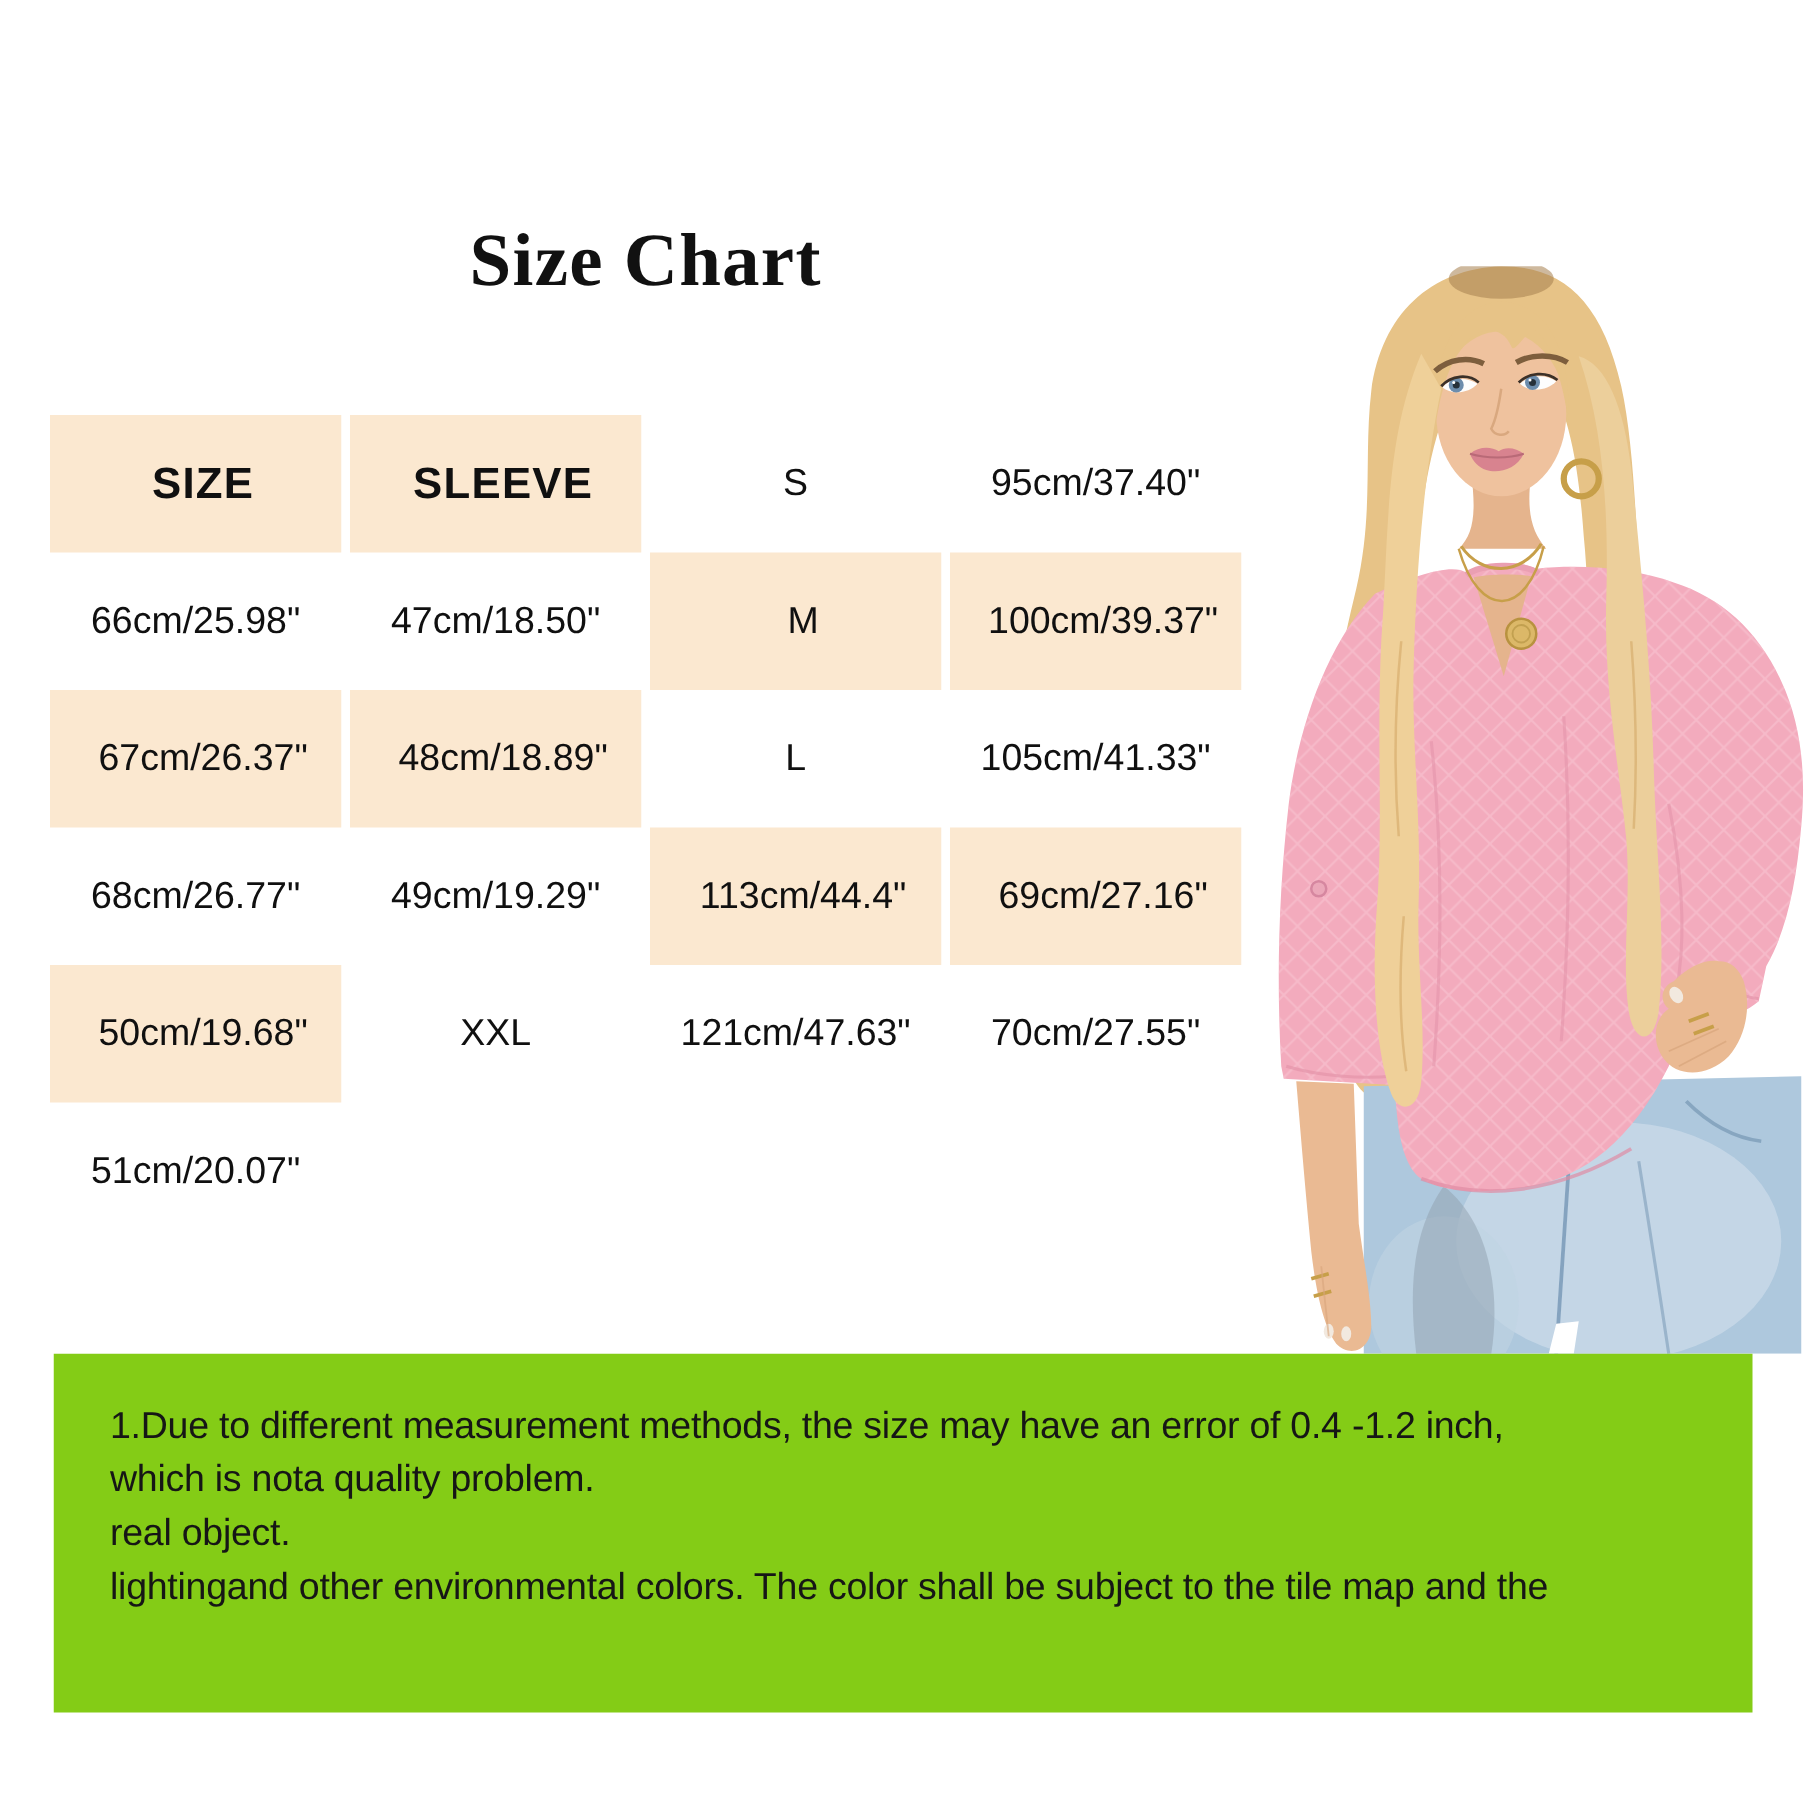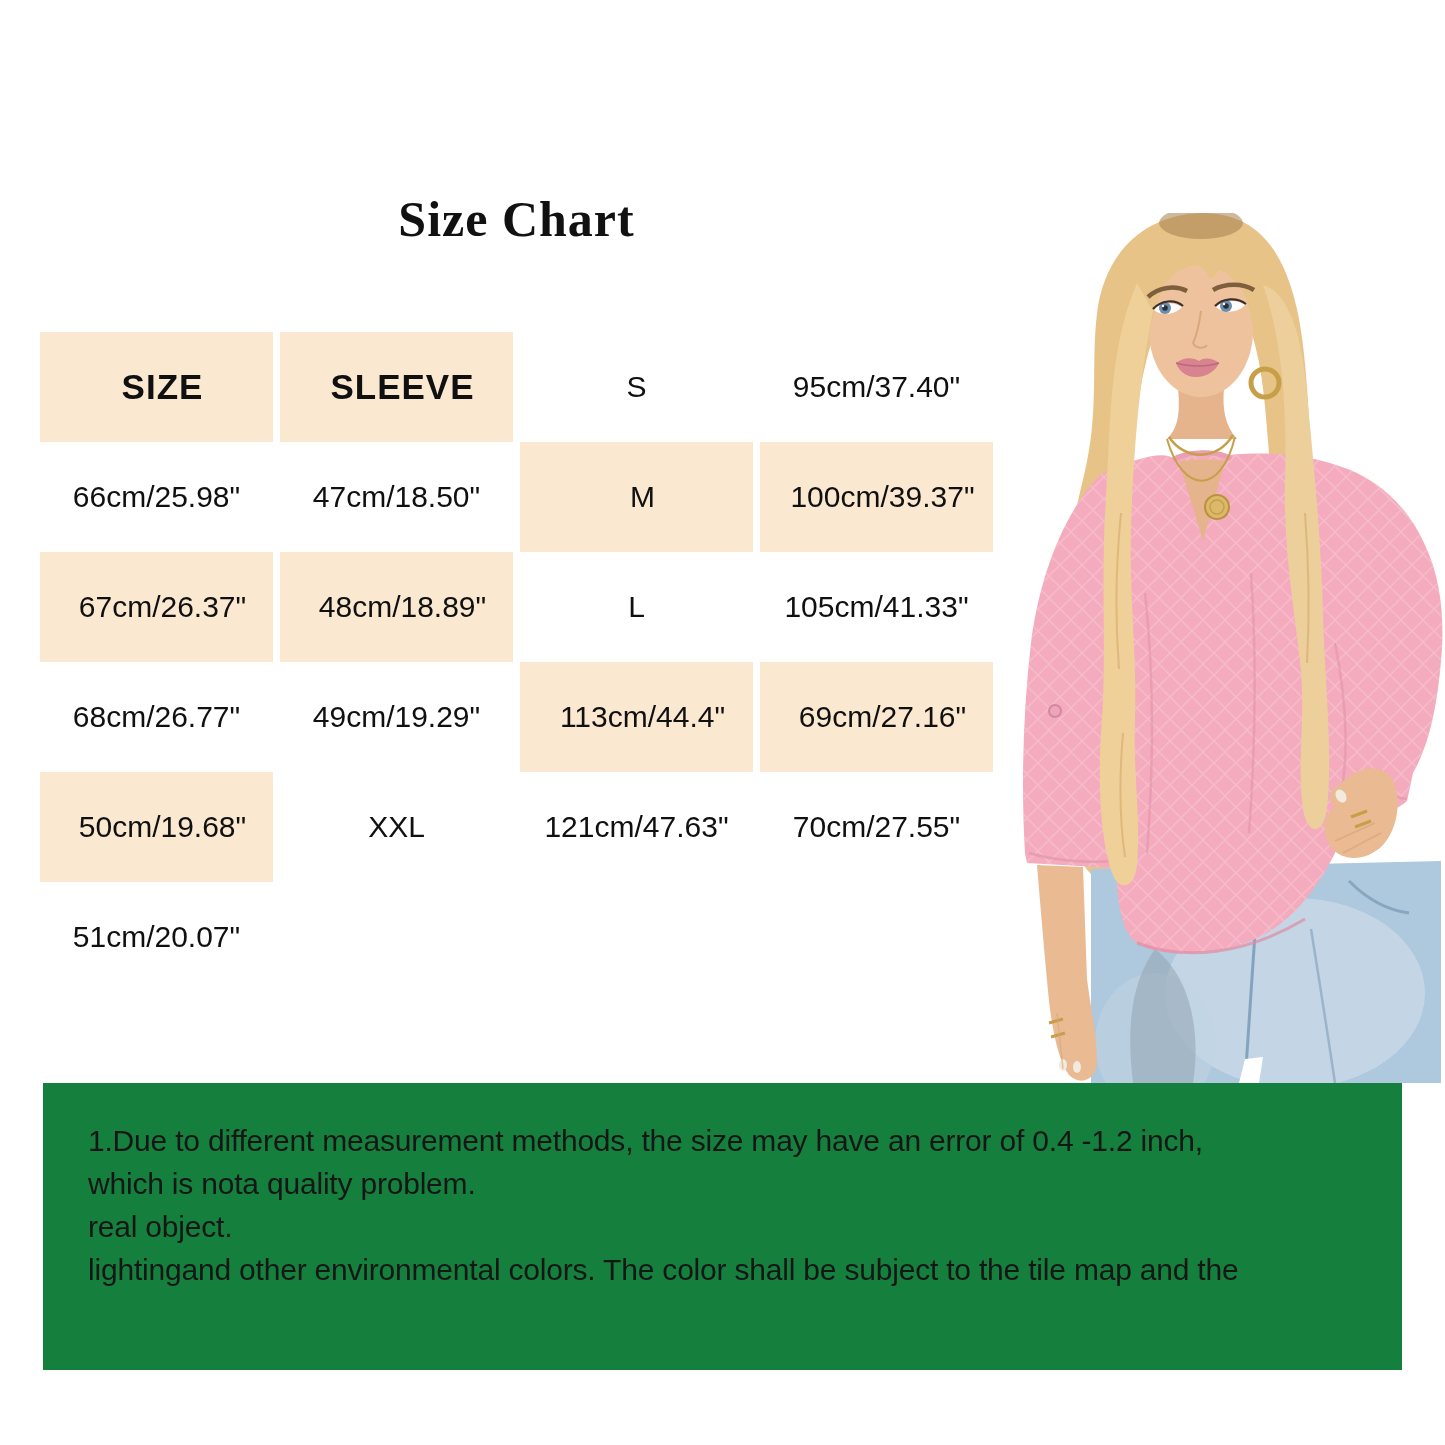--- a/index.html
+++ b/index.html
@@ -5,24 +5,24 @@
   html,body{margin:0;padding:0;}
   body{
     width:1445px;height:1445px;
     background:#ffffff;
     position:relative;
     overflow:hidden;
     font-family:"Liberation Sans", sans-serif;
     color:#0d0d0d;
   }
   .title{
-    position:absolute;left:40px;top:194px;width:953px;
+    position:absolute;left:40px;top:178px;width:953px;
     margin:0;text-align:center;
     font-family:"Liberation Serif", serif;
-    font-weight:700;font-size:50px;line-height:1;
+    font-weight:700;font-size:60px;line-height:1;
     letter-spacing:1px;color:#111;
   }
   .size-table{
     position:absolute;left:40px;top:332px;width:953px;
     display:grid;
     grid-template-columns:repeat(4,233px);
     column-gap:7px;
     grid-auto-rows:110px;
   }
   .cell{
@@ -30,21 +30,21 @@
     font-size:30px;font-weight:400;color:#101010;
     white-space:nowrap;
   }
   .cell.head{font-weight:700;font-size:35px;letter-spacing:1px;}
   .cream{background:#FBE8D0;padding-left:12px;}
   .model-photo{
     position:absolute;left:1005px;top:213px;width:440px;height:870px;
   }
   .notes-box{
     position:absolute;left:43px;top:1083px;width:1359px;height:287px;
-    background:#15803d;
+    background:#84cc16;
     box-sizing:border-box;
     padding:36px 20px 0 45px;
   }
   .note-line{
     font-size:30px;line-height:43px;letter-spacing:-0.2px;
     color:#161616;white-space:nowrap;
   }
 </style>
 </head>
 <body>

